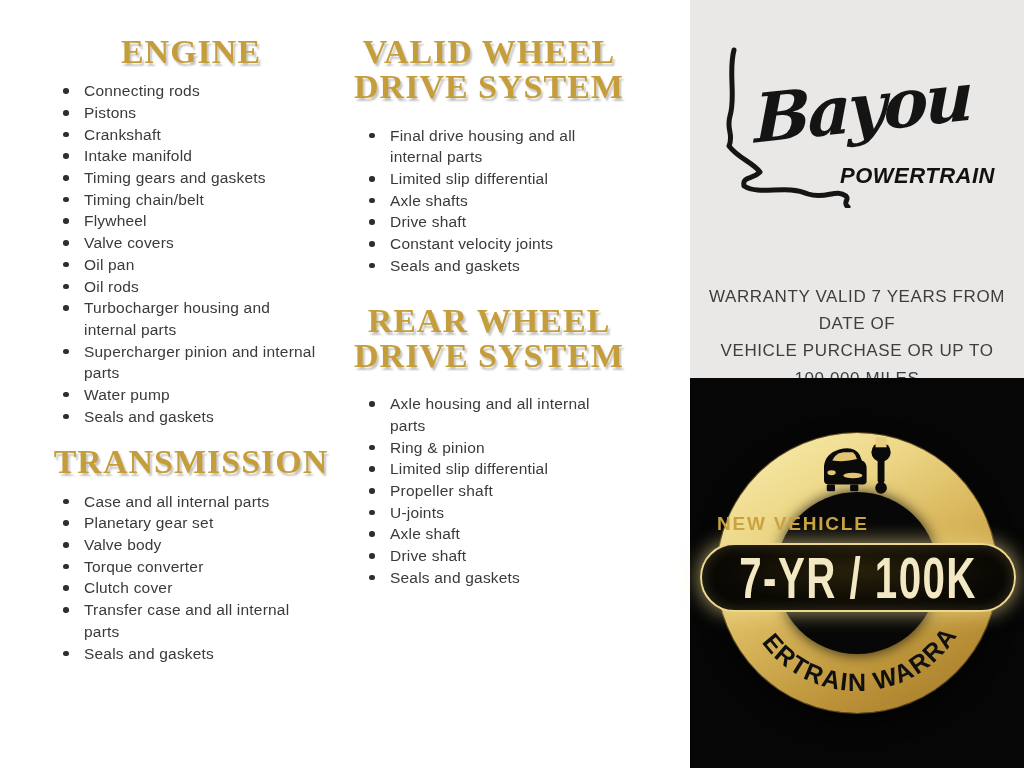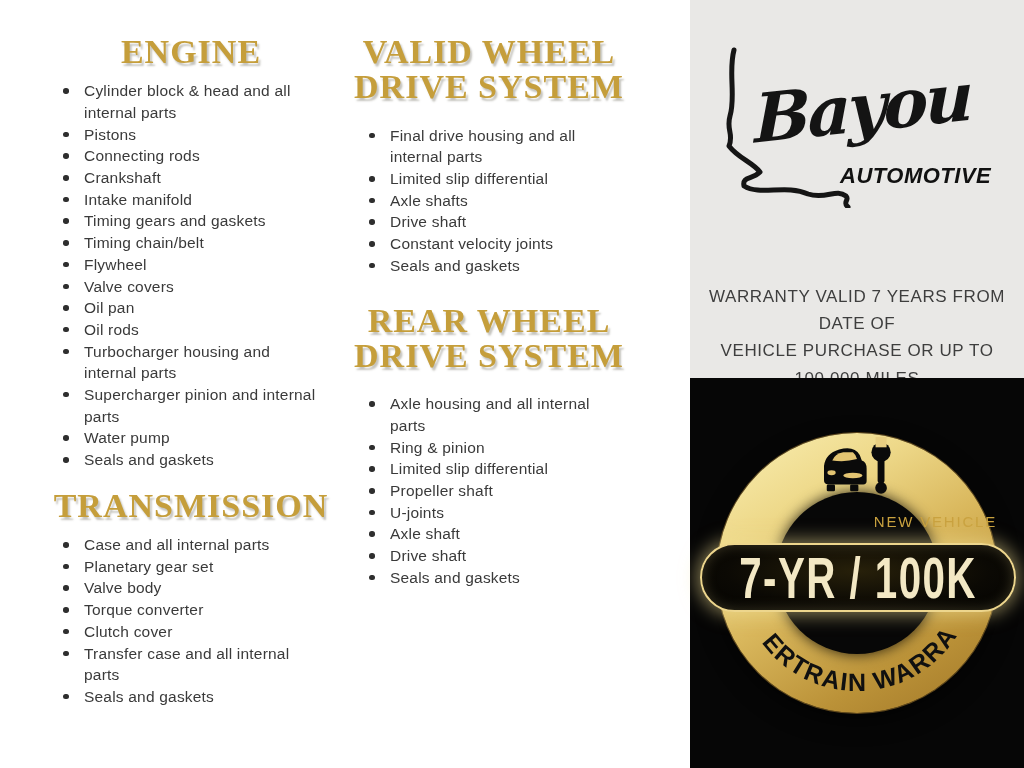--- a/index.html
+++ b/index.html
@@ -87,22 +87,22 @@
   }
   .badge-inner{
     position:absolute;left:50%;top:50%;
     width:162px;height:162px;margin:-81px 0 0 -81px;
     border-radius:50%;background:#070707;
     box-shadow:0 0 14px rgba(0,0,0,0.8);
   }
   .car-wrench{position:absolute;left:50%;top:4px;transform:translateX(-50%);}
   .new-vehicle{
     position:absolute;left:0;right:0;top:80px;
-    text-align:right;
-    font-size:15px;font-weight:400;letter-spacing:1.8px;
+    text-align:left;
+    font-size:19px;font-weight:700;letter-spacing:1.8px;
     color:#c9a23f;
   }
   .arc-svg{position:absolute;left:0;top:0;}
   .arc-svg text{
     font-family:"Liberation Sans",sans-serif;
     font-weight:700;font-size:25px;letter-spacing:1.5px;
     fill:#101010;
   }
   .pill{
     position:absolute;left:10px;top:165px;width:316px;height:69px;
@@ -126,23 +126,22 @@
 
 <div class="page">
 
   <div class="col col-left">
     <section>
       <h2 class="sec-title">
         <span>ENGINE</span>
         <span></span>
       </h2>
       <ul class="parts">
-          <li>Cylinder block &amp; head and all internal parts</li>
+          <li>Connecting rods</li>
           <li>Pistons</li>
-          <li>Connecting rods</li>
           <li>Crankshaft</li>
           <li>Intake manifold</li>
           <li>Timing gears and gaskets</li>
           <li>Timing chain/belt</li>
           <li>Flywheel</li>
           <li>Valve covers</li>
           <li>Oil pan</li>
           <li>Oil rods</li>
           <li>Turbocharger housing and internal parts</li>
           <li>Supercharger pinion and internal parts</li>
@@ -205,21 +204,21 @@
   <div class="col-right">
 
     <div class="logo-panel">
       <svg class="la-outline" width="150" height="164" viewBox="0 0 150 164">
         <path d="M26 6 C20 28 28 52 22 72 C18 86 26 90 21 102
                  C30 114 44 118 52 128 C44 136 34 132 36 142
                  C52 152 78 140 100 150 C118 156 128 144 138 152
                  C142 156 134 158 140 163" fill="none" stroke="#151515" stroke-width="5" stroke-linecap="round" stroke-linejoin="round"></path>
       </svg>
       <div class="brand-script">Bayou</div>
-      <div class="brand-sub">AUTOMOTIVE</div>
+      <div class="brand-sub">POWERTRAIN</div>
       <div class="warranty-note">
         <div>WARRANTY VALID 7 YEARS FROM DATE OF</div>
         <div>VEHICLE PURCHASE OR UP TO 100,000 MILES</div>
       </div>
     </div>
 
     <div class="badge-panel">
       <div class="badge">
         <div class="badge-inner"></div>
 

